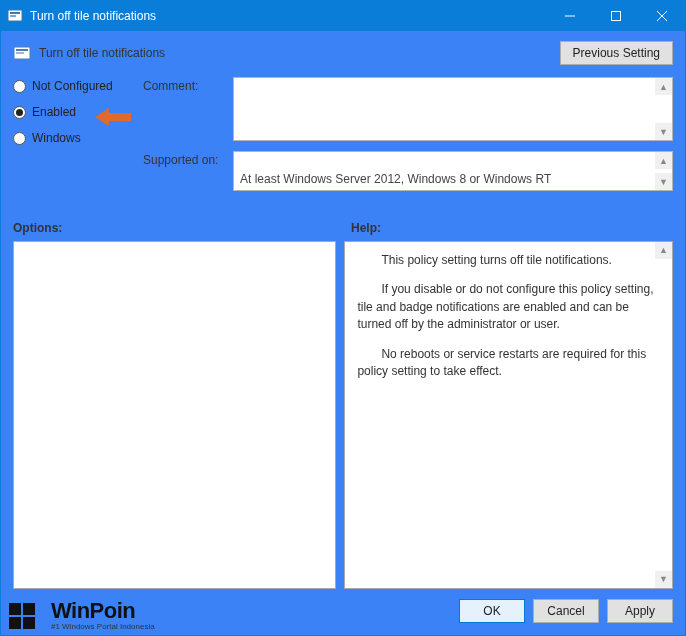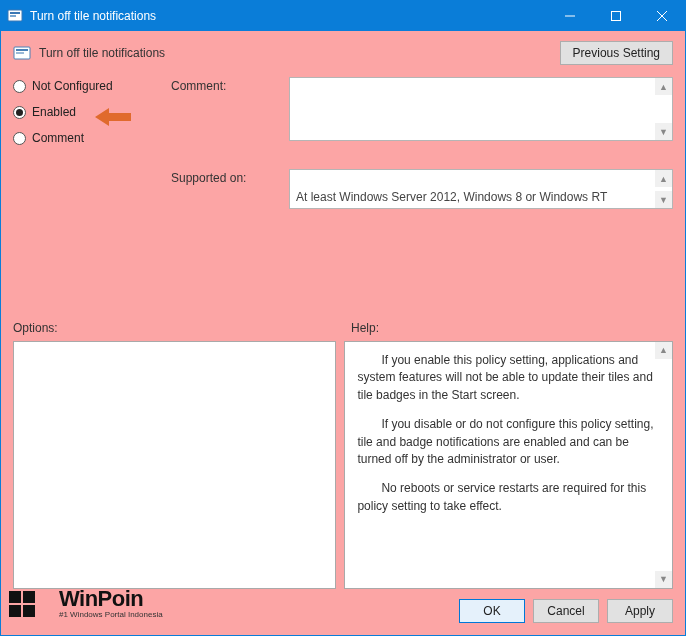--- a/index.html
+++ b/index.html
@@ -8,21 +8,21 @@
     font-family: "Segoe UI", Tahoma, sans-serif;
     font-size: 12px;
     color: #222;
     background: #fff;
   }
   .window {
     width: 686px; height: 636px;
     border: 1px solid #0a7dd8;
     display: flex; flex-direction: column;
     position: relative;
-    background: #fca5a5;
+    background: #3b82f6;
   }
   .titlebar {
     height: 30px;
     background: #0a7dd8;
     color: #fff;
     display: flex; align-items: center;
     padding-left: 6px;
   }
   .titlebar .app-icon {
     width: 16px; height: 16px;
@@ -65,21 +65,20 @@
   }
   button.std.default { border-color: #0078d7; background: #e5f1fb; }
 
   .upper {
     display: grid;
     grid-template-columns: 130px 90px 1fr;
     column-gap: 0;
     row-gap: 10px;
     align-items: start;
     position: relative;
-    gap: 28px;
   }
   .radios {
     grid-row: 1 / span 5;
     display: flex; flex-direction: column;
     gap: 12px;
     padding-top: 2px;
     position: relative;
   }
   .radio-row { display: flex; align-items: center; gap: 6px; }
   .radio {
@@ -114,22 +113,22 @@
     display: flex; align-items: center; justify-content: center;
     color: #888; font-size: 9px;
   }
   .textarea-box .scroll-up { top: 0; }
   .textarea-box .scroll-down { bottom: 0; }
   .comment-box { height: 64px; }
   .supported-box { height: 40px; padding: 20px 20px 4px 6px; color: #444; }
 
   .mid-labels {
     display: flex;
-    margin-top: 28px; margin-bottom: 6px;
-    font-size: 12px; color: #333;
+    margin-top: 0; margin-bottom: 6px;
+    font-size: 12px; color: #333; font-weight: bold;
   }
   .mid-labels .opt-label { width: 50%; }
   .mid-labels .help-label { width: 50%; padding-left: 8px; }
 
   .panes {
     display: flex; gap: 8px;
     flex: 1 1 auto;
     min-height: 0;
   }
   .pane {
@@ -155,22 +154,22 @@
   .help-pane .scroll-down { bottom: 0; }
 
   .bottom-buttons {
     display: flex; justify-content: flex-end;
     gap: 8px; margin-top: 10px;
   }
   .bottom-buttons button.std { width: 66px; }
 
   .watermark {
     position: absolute;
-    left: 8px; bottom: 16px;
-    display: flex; align-items: center; gap: 24px;
+    left: 8px; bottom: 4px;
+    display: flex; align-items: center; gap: 16px;
     color: #111;
     pointer-events: none;
   }
   .watermark .squares {
     display: grid; grid-template-columns: repeat(2, 12px);
     grid-template-rows: repeat(2, 12px); gap: 2px;
   }
   .watermark .squares span { background: #111; }
   .watermark .wp-title { font-size: 22px; font-weight: 600; letter-spacing: -0.5px; line-height: 1; }
   .watermark .wp-sub { font-size: 8px; color: #333; }
@@ -229,21 +228,21 @@
         <div class="radio-row">
           <span class="radio"></span>
           <span class="radio-label">Not Configured</span>
         </div>
         <div class="radio-row">
           <span class="radio checked"></span>
           <span class="radio-label">Enabled</span>
         </div>
         <div class="radio-row">
           <span class="radio"></span>
-          <span class="radio-label">Comment</span>
+          <span class="radio-label">Windows</span>
         </div>
         <div class="arrow-annotation">
           <svg width="36" height="18" viewBox="0 0 36 18">
               <polygon points="0,9 14,0 14,5 36,5 36,13 14,13 14,18" fill="#e06a2d"></polygon>
             </svg>
         </div>
       </div>
 
       <div class="label-cell">Comment:</div>
       <div class="textarea-box comment-box">
@@ -261,21 +260,21 @@
     </div>
 
     <div class="mid-labels">
       <div class="opt-label">Options:</div>
       <div class="help-label">Help:</div>
     </div>
 
     <div class="panes">
       <div class="pane options-pane"></div>
       <div class="pane help-pane">
-        <p>If you enable this policy setting, applications and system features will not be able to update their tiles and tile badges in the Start screen.</p>
+        <p>This policy setting turns off tile notifications.</p>
         <p>If you disable or do not configure this policy setting, tile and badge notifications are enabled and can be turned off by the administrator or user.</p>
         <p>No reboots or service restarts are required for this policy setting to take effect.</p>
         <div class="scroll-up">▲</div>
         <div class="scroll-down">▼</div>
       </div>
     </div>
 
     <div class="bottom-buttons">
       <button class="std default">OK</button>
       <button class="std">Cancel</button>

